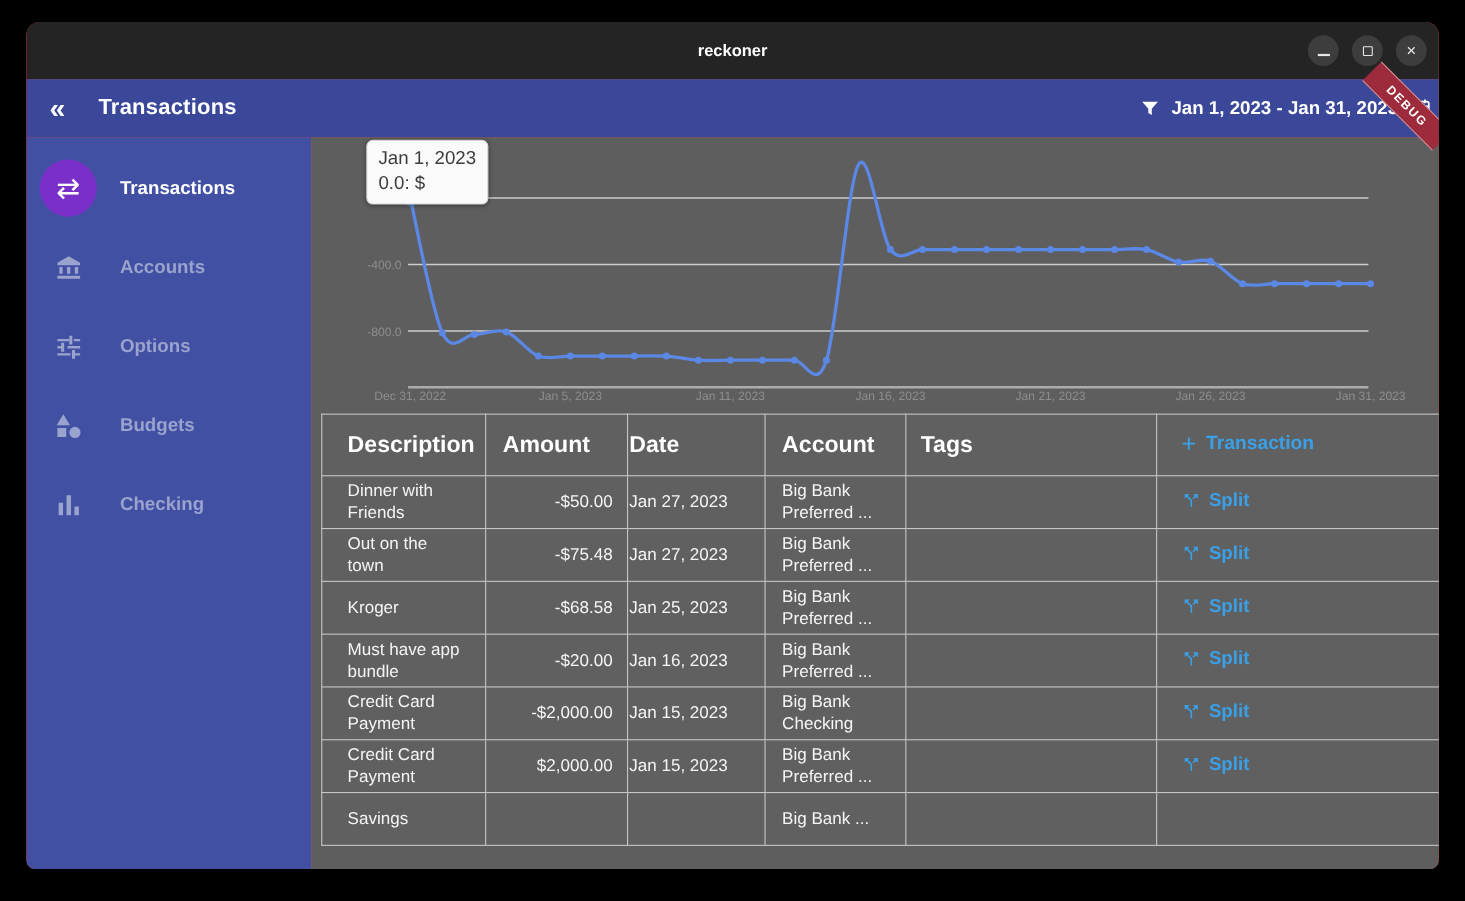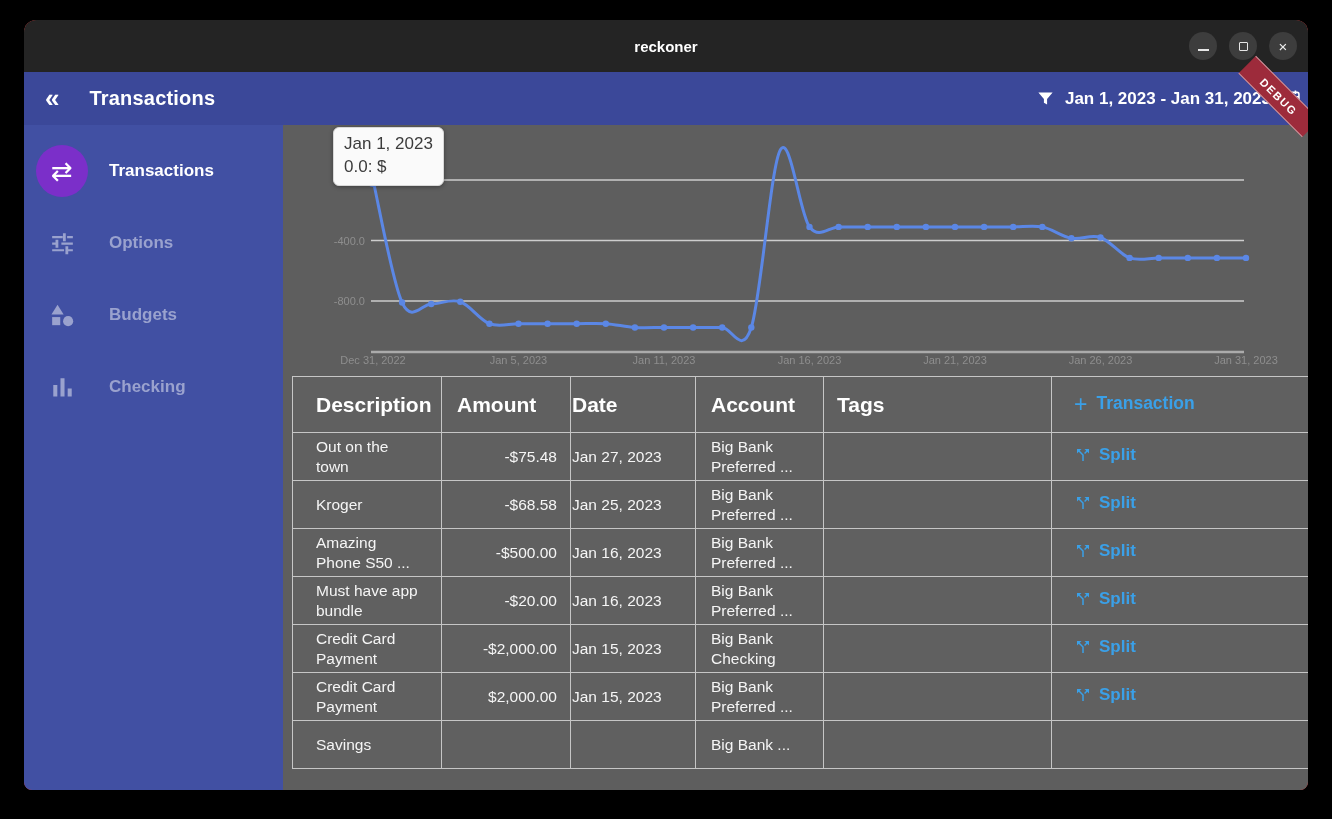--- a/index.html
+++ b/index.html
@@ -152,20 +152,28 @@
 
   <div class="debug-ribbon">DEBUG</div>
 
   <div class="app-body">
     <div class="sidebar">
         <div class="nav-item active">
           <span class="nav-icon">
             <span class="glyph">⇄</span>
           </span>
           <span class="nav-label">Transactions</span>
+        </div>
+        <div class="nav-item">
+          <span class="nav-icon">
+            <svg viewBox="0 0 24 24">
+              <path d="M12 2.6 2.8 7.9v1.9h18.4V7.9zM4.4 11.3h2.7v5.5H4.4zm6.2 0h2.7v5.5h-2.7zm6.3 0h2.7v5.5h-2.7zM2.8 18.3h18.4v2.5H2.8z"></path>
+            </svg>
+          </span>
+          <span class="nav-label">Accounts</span>
         </div>
         <div class="nav-item">
           <span class="nav-icon">
             <svg viewBox="0 0 24 24">
               <path d="M2.8 5.4h9.4v1.9H2.8zm13.3 0h5.1v1.9h-5.1zM12.4 2.8h2.5v7.1h-2.5zM2.8 11.2h3.4v1.9H2.8zm8.2 0h10.2v1.9H11zM5.8 8.6h2.5v7.1H5.8zM2.8 17h10.6v1.9H2.8zm13.9 0h4.5v1.9h-4.5zM14.6 14.4h2.5v7.1h-2.5z"></path>
             </svg>
           </span>
           <span class="nav-label">Options</span>
         </div>
         <div class="nav-item">
@@ -263,53 +271,53 @@
               <th class="col-add">
                 <span class="add-btn">
                   <span class="plus">+</span>
                   <span>Transaction</span>
                 </span>
               </th>
             </tr>
           </thead>
           <tbody>
               <tr>
+                <td class="cell-desc">Dinner with Friends</td>
+                <td class="cell-amount">-$50.00</td>
+                <td class="cell-date">Jan 27, 2023</td>
+                <td class="cell-account">Big Bank Preferred ...</td>
+                <td class="cell-tags"></td>
+                <td class="cell-split"><span class="split-btn">
+                    <span style="display:inline-flex">
+                      <svg viewBox="0 0 24 24">
+                        <path d="M14 4l2.29 2.29-2.88 2.88 1.42 1.42 2.88-2.88L20 10V4zm-4 0H4v6l2.29-2.29 4.71 4.7V20h2v-8.41l-5.29-5.3z"></path>
+                      </svg>
+                    </span>
+                    <span>Split</span>
+                  </span></td>
+              </tr>
+              <tr>
                 <td class="cell-desc">Out on the town</td>
                 <td class="cell-amount">-$75.48</td>
                 <td class="cell-date">Jan 27, 2023</td>
                 <td class="cell-account">Big Bank Preferred ...</td>
                 <td class="cell-tags"></td>
                 <td class="cell-split"><span class="split-btn">
                     <span style="display:inline-flex">
                       <svg viewBox="0 0 24 24">
                         <path d="M14 4l2.29 2.29-2.88 2.88 1.42 1.42 2.88-2.88L20 10V4zm-4 0H4v6l2.29-2.29 4.71 4.7V20h2v-8.41l-5.29-5.3z"></path>
                       </svg>
                     </span>
                     <span>Split</span>
                   </span></td>
               </tr>
               <tr>
                 <td class="cell-desc">Kroger</td>
                 <td class="cell-amount">-$68.58</td>
                 <td class="cell-date">Jan 25, 2023</td>
-                <td class="cell-account">Big Bank Preferred ...</td>
-                <td class="cell-tags"></td>
-                <td class="cell-split"><span class="split-btn">
-                    <span style="display:inline-flex">
-                      <svg viewBox="0 0 24 24">
-                        <path d="M14 4l2.29 2.29-2.88 2.88 1.42 1.42 2.88-2.88L20 10V4zm-4 0H4v6l2.29-2.29 4.71 4.7V20h2v-8.41l-5.29-5.3z"></path>
-                      </svg>
-                    </span>
-                    <span>Split</span>
-                  </span></td>
-              </tr>
-              <tr>
-                <td class="cell-desc">Amazing Phone S50 ...</td>
-                <td class="cell-amount">-$500.00</td>
-                <td class="cell-date">Jan 16, 2023</td>
                 <td class="cell-account">Big Bank Preferred ...</td>
                 <td class="cell-tags"></td>
                 <td class="cell-split"><span class="split-btn">
                     <span style="display:inline-flex">
                       <svg viewBox="0 0 24 24">
                         <path d="M14 4l2.29 2.29-2.88 2.88 1.42 1.42 2.88-2.88L20 10V4zm-4 0H4v6l2.29-2.29 4.71 4.7V20h2v-8.41l-5.29-5.3z"></path>
                       </svg>
                     </span>
                     <span>Split</span>
                   </span></td>

